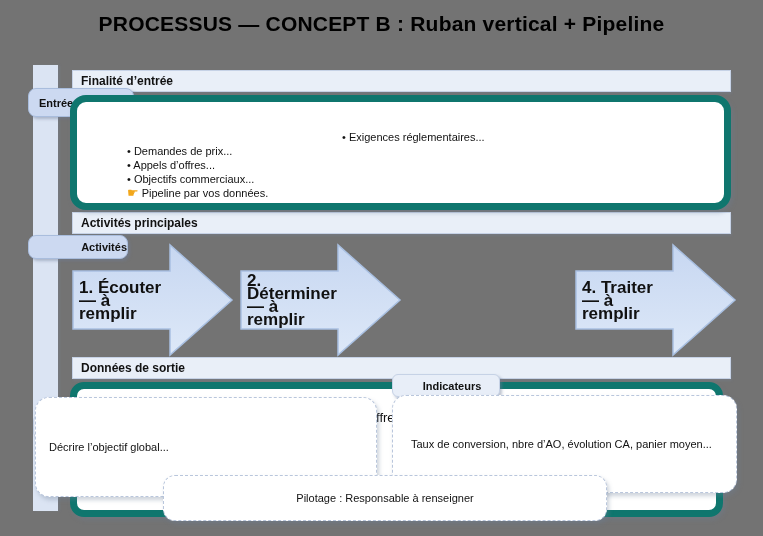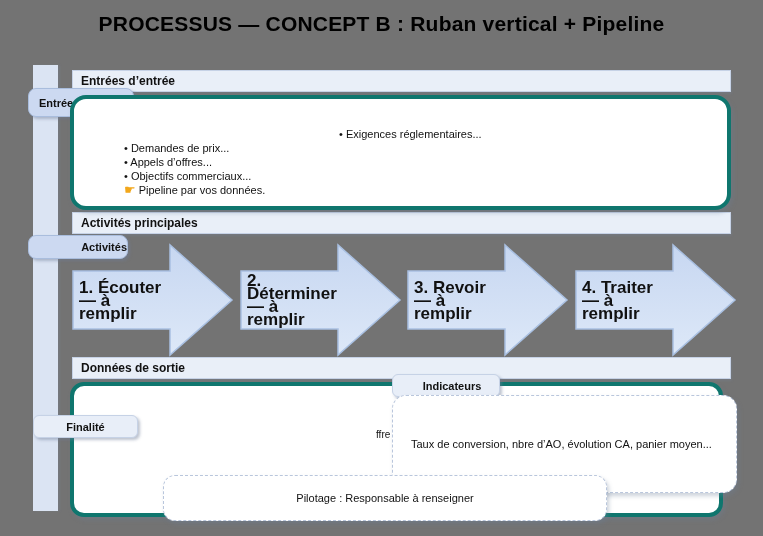--- a/index.html
+++ b/index.html
@@ -36,56 +36,56 @@
   .tab-light{background:#e8eef8;border:1px solid #c6d2e6;border-radius:6px;}
   .tab-entree{left:28px;top:88px;width:106px;height:29px;padding-left:10px;z-index:3;}
   .tab-activites{left:28px;top:235px;width:100px;height:24px;justify-content:flex-end;z-index:3;}
   .tab-finalite{left:33px;top:374px;width:105px;height:23px;justify-content:center;z-index:4;margin-top:41px;}
   .tab-indicateurs{left:392px;top:374px;width:108px;height:23px;justify-content:center;z-index:4;padding-left:12px;}
   
   .wbox{
     position:absolute;background:#fff;box-sizing:border-box;
     box-shadow:2px 3px 4px rgba(110,125,150,.35);
   }
-  .solid{border:4px solid #0f766e;}
+  .solid{border:7px solid #0f766e;}
   .dashed{border:1px dashed #b9c6dc;}
   .box-entree{left:70px;top:95px;width:661px;height:115px;border-radius:16px;z-index:4;}
   .box-sortie-bg{left:70px;top:382px;width:653px;height:135px;border-radius:14px;z-index:2;}
   .box-finalite{left:35px;top:397px;width:342px;height:100px;border-radius:14px;z-index:5;}
   .box-indicateurs{left:392px;top:395px;width:345px;height:98px;border-radius:14px;z-index:5;}
   .box-pilotage{left:163px;top:475px;width:444px;height:46px;border-radius:12px;z-index:6;
     display:flex;align-items:center;justify-content:center;font-size:11px;}
   .body-text{font-size:11px;line-height:14px;color:#111;}
   .bullets-left{position:absolute;left:50px;top:42px;}
   .bullet-right{position:absolute;left:265px;top:28px;}
   .note-line{white-space:nowrap;}
   .hand{color:#f2a71b;font-size:13px;margin-right:3px;}
   .vcenter-text{position:absolute;top:0;height:100%;display:flex;align-items:center;}
   .finalite-text{left:13px;width:300px;}
   .indic-text{left:18px;width:315px;}
-  .fragment{position:absolute;left:376px;top:428px;font-size:10px;z-index:3;}
+  .fragment{position:absolute;left:376px;top:411px;font-size:13px;z-index:3;}
   
   .arrow{position:absolute;top:243px;width:162px;height:114px;z-index:2;}
   .arrow svg{position:absolute;left:0;top:0;}
   .arrow .lbl{
     position:absolute;left:7px;top:28px;width:90px;height:58px;
     display:flex;align-items:center;font-size:17px;font-weight:bold;line-height:13px;
   }
   .a1{left:72px}.a2{left:240px}.a3{left:407px}.a4{left:575px}
 </style>
 </head>
 <body>
 
 <div id="slide">
 
   <div class="title">PROCESSUS — CONCEPT B : Ruban vertical + Pipeline</div>
 
   <div class="vstrip"></div>
 
-  <div class="bar bar-entree">Entrées d’entrée</div>
+  <div class="bar bar-entree">Finalité d’entrée</div>
   <div class="tab tab-dark tab-entree">
     <span>Entrées</span>
   </div>
   <div class="wbox solid box-entree">
     <div class="body-text bullet-right">• Exigences réglementaires...</div>
     <div class="body-text bullets-left">
       <div>• Demandes de prix...</div>
       <div>• Appels d’offres...</div>
       <div>• Objectifs commerciaux...</div>
       <div class="note-line">
@@ -110,44 +110,41 @@
       <polygon points="1,28 98,28 98,2 160,57 98,112 98,86 1,86" fill="url(#ag)" stroke="#a9c0e2" stroke-width="1.5"></polygon>
     </svg>
     <div class="lbl">1. Écouter — à remplir</div>
   </div>
   <div class="arrow a2">
     <svg width="162" height="114" viewBox="0 0 162 114">
       <polygon points="1,28 98,28 98,2 160,57 98,112 98,86 1,86" fill="url(#ag)" stroke="#a9c0e2" stroke-width="1.5"></polygon>
     </svg>
     <div class="lbl">2. Déterminer — à remplir</div>
   </div>
-  <div class="arrow a3">
-    <svg width="162" height="114" viewBox="0 0 162 114">
-      <polygon points="1,28 98,28 98,2 160,57 98,112 98,86 1,86" fill="url(#ag)" stroke="#a9c0e2" stroke-width="1.5"></polygon>
-    </svg>
-    <div class="lbl">3. Revoir — à remplir</div>
-  </div>
   <div class="arrow a4">
     <svg width="162" height="114" viewBox="0 0 162 114">
       <polygon points="1,28 98,28 98,2 160,57 98,112 98,86 1,86" fill="url(#ag)" stroke="#a9c0e2" stroke-width="1.5"></polygon>
     </svg>
     <div class="lbl">4. Traiter — à remplir</div>
   </div>
 
   <div class="bar bar-sortie">Données de sortie</div>
   <div class="wbox solid box-sortie-bg"></div>
   <div class="fragment body-text">ffre</div>
 
   <div class="tab tab-light tab-finalite">
     <span>Finalité</span>
   </div>
   <div class="tab tab-light tab-indicateurs">
     <span>Indicateurs</span>
   </div>
 
+  <div class="wbox dashed box-finalite">
+    <div class="body-text vcenter-text finalite-text">Décrire l’objectif global...</div>
+  </div>
   <div class="wbox dashed box-indicateurs">
     <div class="body-text vcenter-text indic-text">Taux de conversion, nbre d’AO, évolution CA, panier moyen...</div>
   </div>
   <div class="wbox dashed box-pilotage">
     <span>Pilotage : Responsable à renseigner</span>
   </div>
 
 </div>
 
 </body></html>

